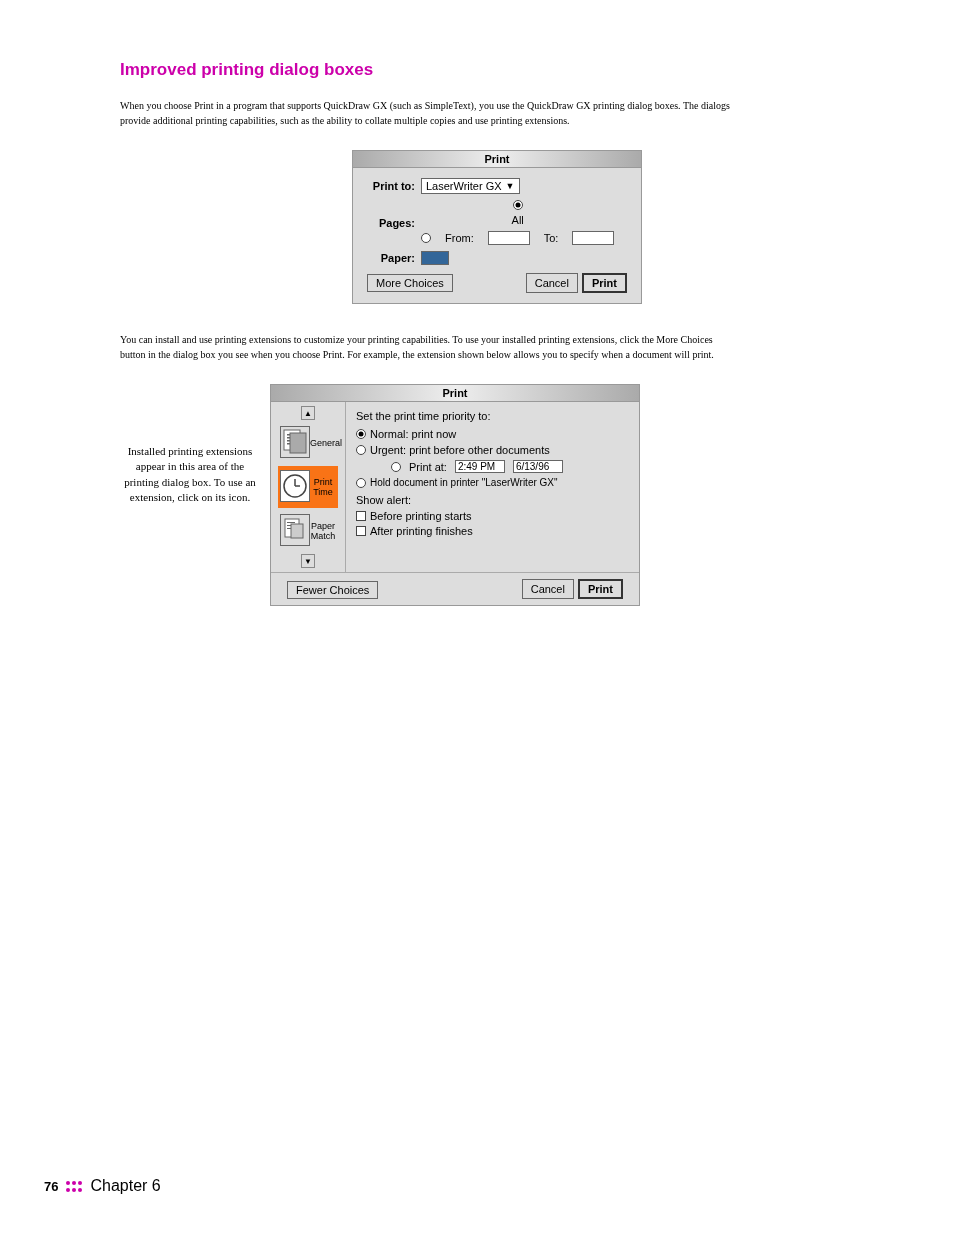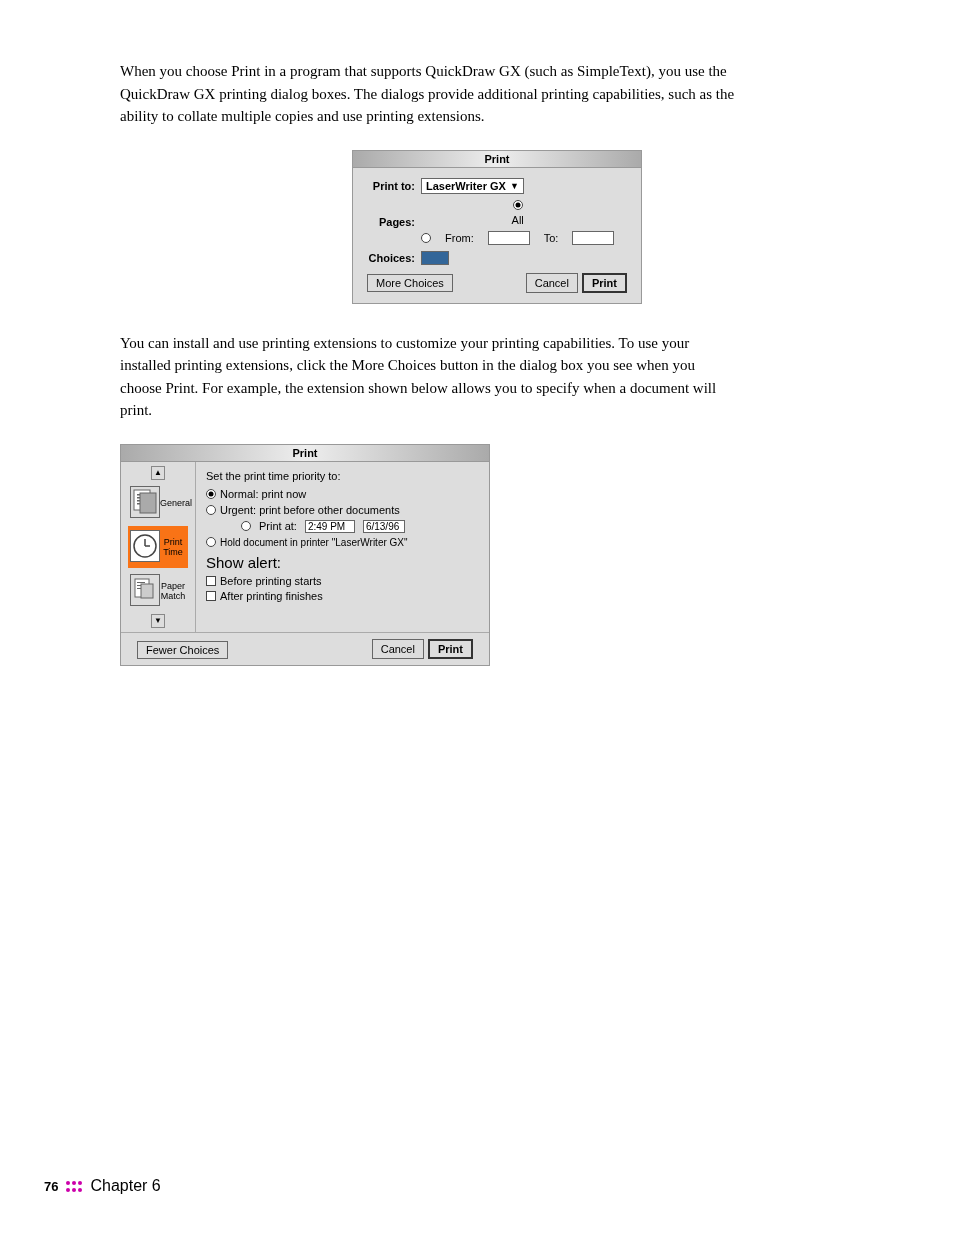--- a/index.html
+++ b/index.html
@@ -23,21 +23,21 @@
     .section-title {
       font-family: Arial, Helvetica, sans-serif;
       font-size: 17px;
       font-weight: bold;
       color: #cc00aa;
       margin-bottom: 18px;
     }
 
     .body-text {
       font-family: "Times New Roman", Times, serif;
-      font-size: 15px;
+      font-size: 10px;
       line-height: 1.5;
       margin-bottom: 22px;
       max-width: 620px;
     }
 
     
     .dialog-container-1 {
       display: flex;
       justify-content: center;
       margin-bottom: 28px;
@@ -81,21 +81,20 @@
     }
 
     .dropdown-control {
       display: inline-flex;
       align-items: center;
       background: white;
       border: 1px solid #666;
       padding: 1px 4px;
       font-size: 11px;
       font-family: "Chicago", "Geneva", Arial, sans-serif;
-      font-weight: bold;
     }
 
     .dropdown-arrow {
       margin-left: 4px;
       font-size: 9px;
     }
 
     .radio-group {
       display: flex;
       flex-direction: column;
@@ -303,30 +302,30 @@
       height: 13px;
       font-size: 10px;
       display: inline-flex;
       align-items: center;
       padding: 0 2px;
     }
 
     .date-input {
       border: 1px solid #666;
       background: white;
-      width: 42px;
+      width: 50px;
       height: 13px;
       font-size: 10px;
       display: inline-flex;
       align-items: center;
       padding: 0 2px;
     }
 
     .show-alert-label {
-      font-size: 15px;
+      font-size: 11px;
       font-family: "Chicago", "Geneva", Arial, sans-serif;
       margin-top: 6px;
       margin-bottom: 4px;
     }
 
     .checkbox-row {
       display: flex;
       align-items: center;
       gap: 4px;
       margin-bottom: 3px;
@@ -408,20 +407,21 @@
       align-items: center;
       gap: 14px;
       margin-top: 2px;
     }
   </style>
 </head>
 <body>
 
 <div class="page">
 
+  <div class="section-title">Improved printing dialog boxes</div>
 
   <div class="body-text">When you choose Print in a program that supports QuickDraw GX (such as SimpleText), you use the QuickDraw GX printing dialog boxes. The dialogs provide additional printing capabilities, such as the ability to collate multiple copies and use printing extensions.</div>
 
   <div class="dialog-container-1">
     <div class="print-dialog">
       <div class="dialog-titlebar">Print</div>
       <div class="dialog-body">
 
         <div class="dialog-row">
           <span class="dialog-label">Print to:</span>
@@ -442,40 +442,41 @@
               <span class="radio-circle"></span>
               <span>From:</span>
               <span class="text-input" style="width:42px;"></span>
               <span>To:</span>
               <span class="text-input" style="width:42px;"></span>
             </div>
           </div>
         </div>
 
         <div class="dialog-row">
-          <span class="dialog-label">Choices:</span>
+          <span class="dialog-label">Paper:</span>
           <span class="copies-input"></span>
         </div>
 
         <div class="dialog-buttons">
           <button class="mac-button">More Choices</button>
           <div style="display:flex;gap:4px;">
             <button class="mac-button">Cancel</button>
             <button class="mac-button-default">Print</button>
           </div>
         </div>
 
       </div>
     </div>
   </div>
 
   <div class="body-text">You can install and use printing extensions to customize your printing capabilities. To use your installed printing extensions, click the More Choices button in the dialog box you see when you choose Print. For example, the extension shown below allows you to specify when a document will print.</div>
 
   <div class="dialog2-area">
 
+    <div class="annotation-text">Installed printing extensions appear in this area of the printing dialog box. To use an extension, click on its icon.</div>
 
     <div class="print-dialog-2">
       <div class="dialog-titlebar">Print</div>
 
       <div class="dialog2-content">
 
         <div class="sidebar-panel">
           <div class="scroll-arrow">▲</div>
 
           <div class="sidebar-icon">

